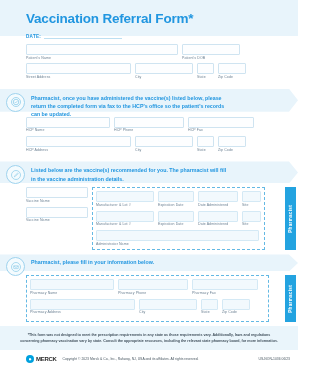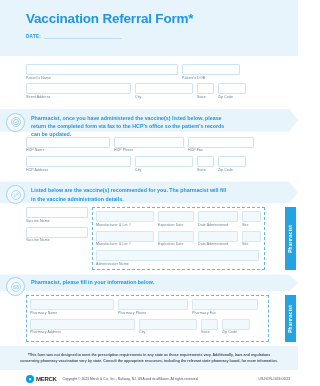--- a/index.html
+++ b/index.html
@@ -10,21 +10,21 @@
     color:#2e3a44;
     overflow:hidden;
     position:relative;
   }
   .page{position:relative;width:298px;height:386px;background:#fff;}
 
   
   .header{
     background:#e8f4fb;
     padding:12px 16px 8px 26px;
-    height:56px;
+    height:36px;
     box-sizing:border-box;
   }
   .form-title{
     font-size:13.5px;
     font-weight:bold;
     color:#2196e0;
     letter-spacing:-0.2px;
     line-height:1;
     margin:0 0 6px 0;
   }

